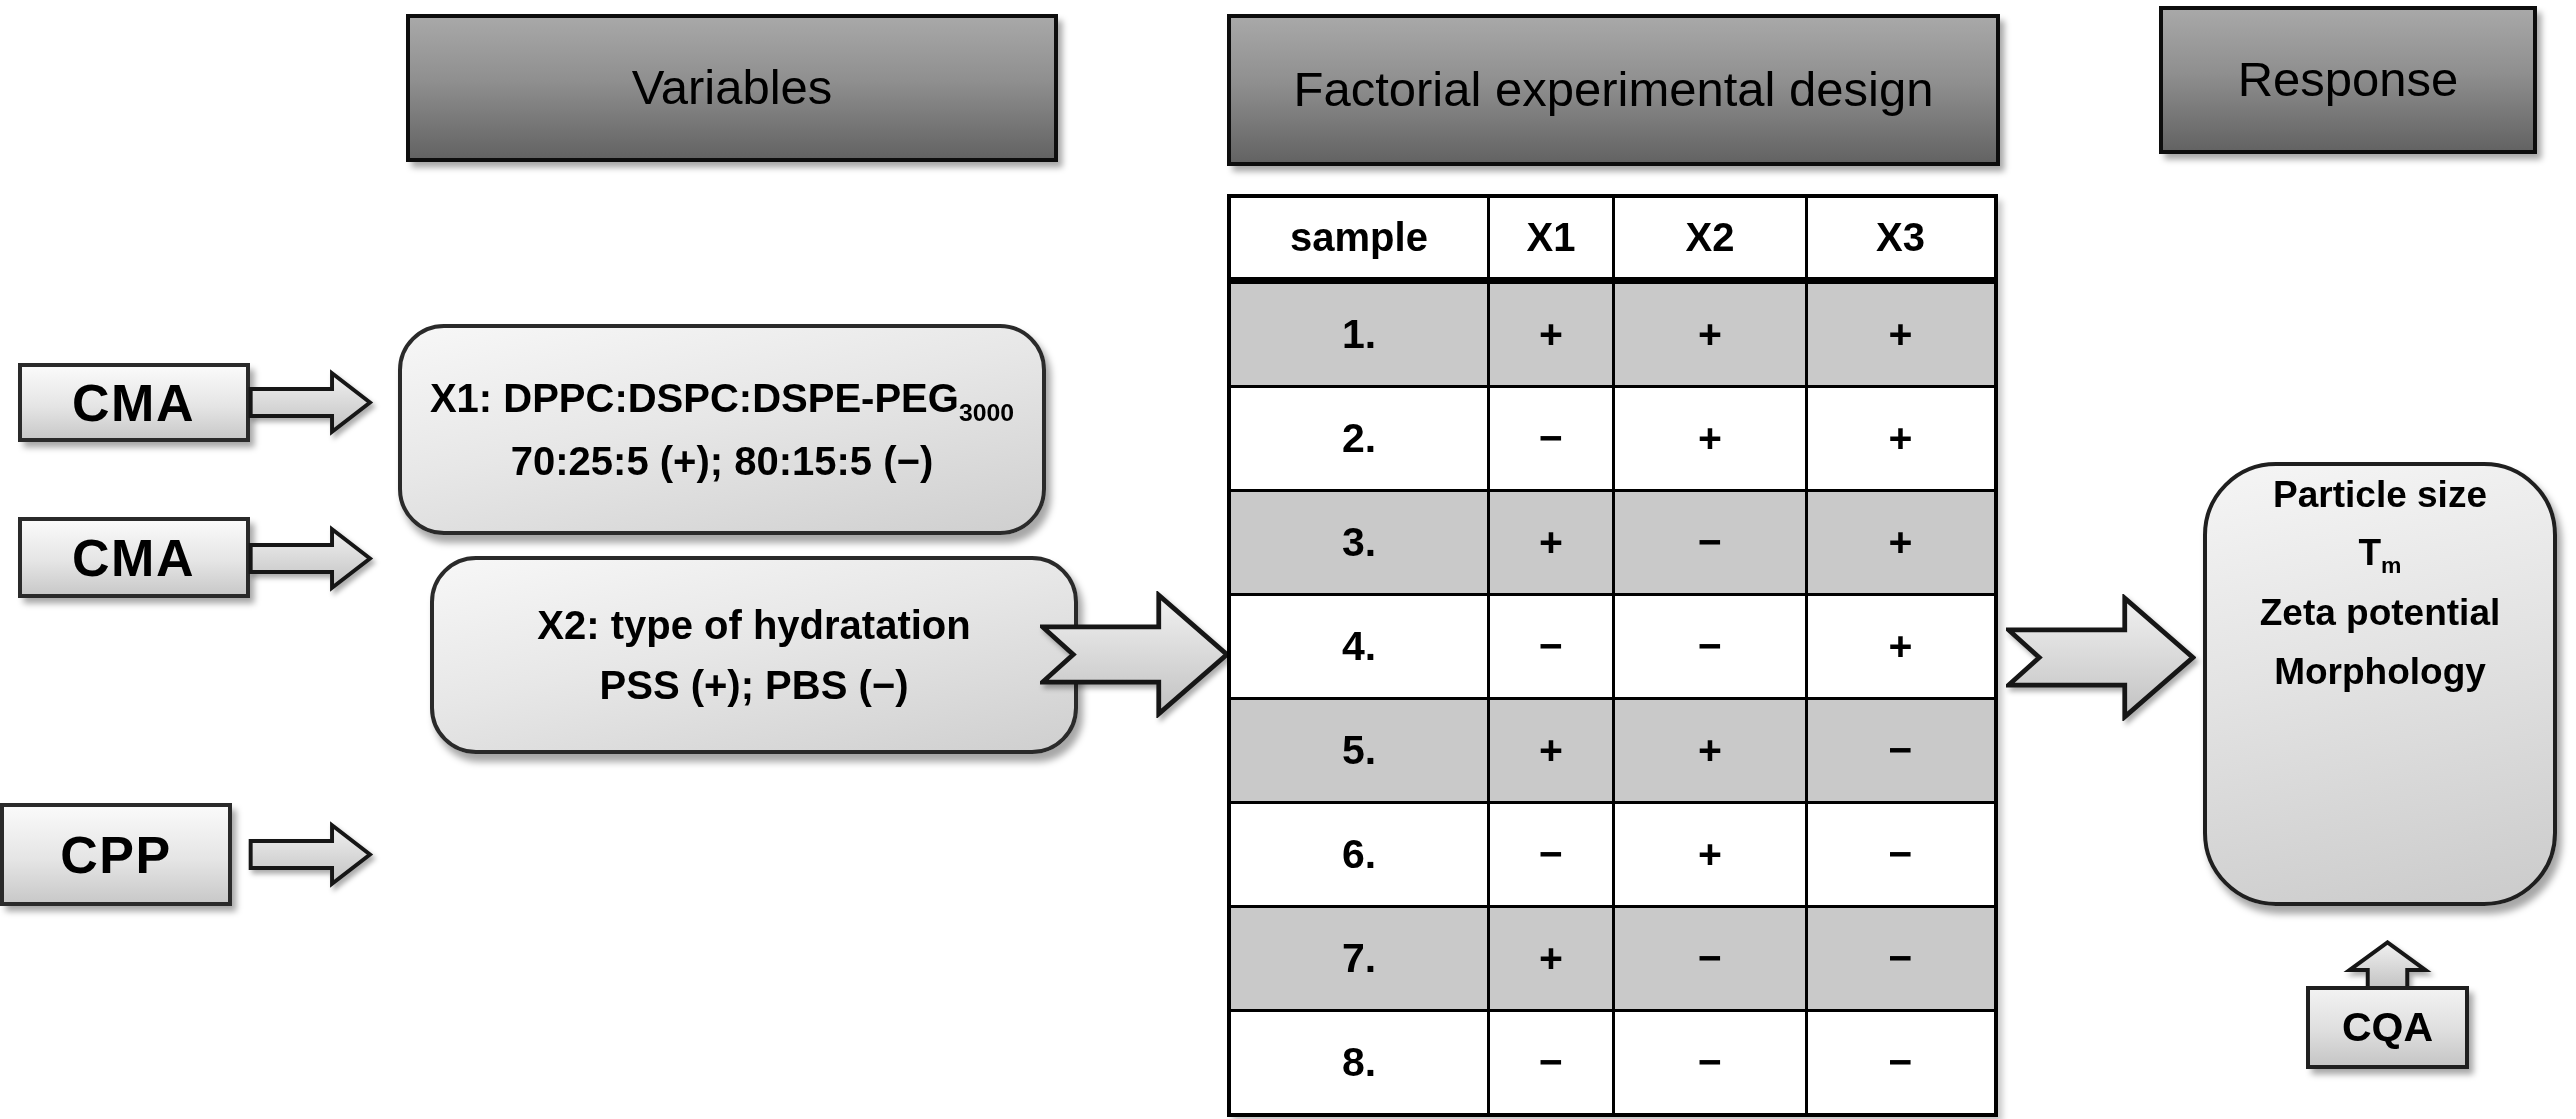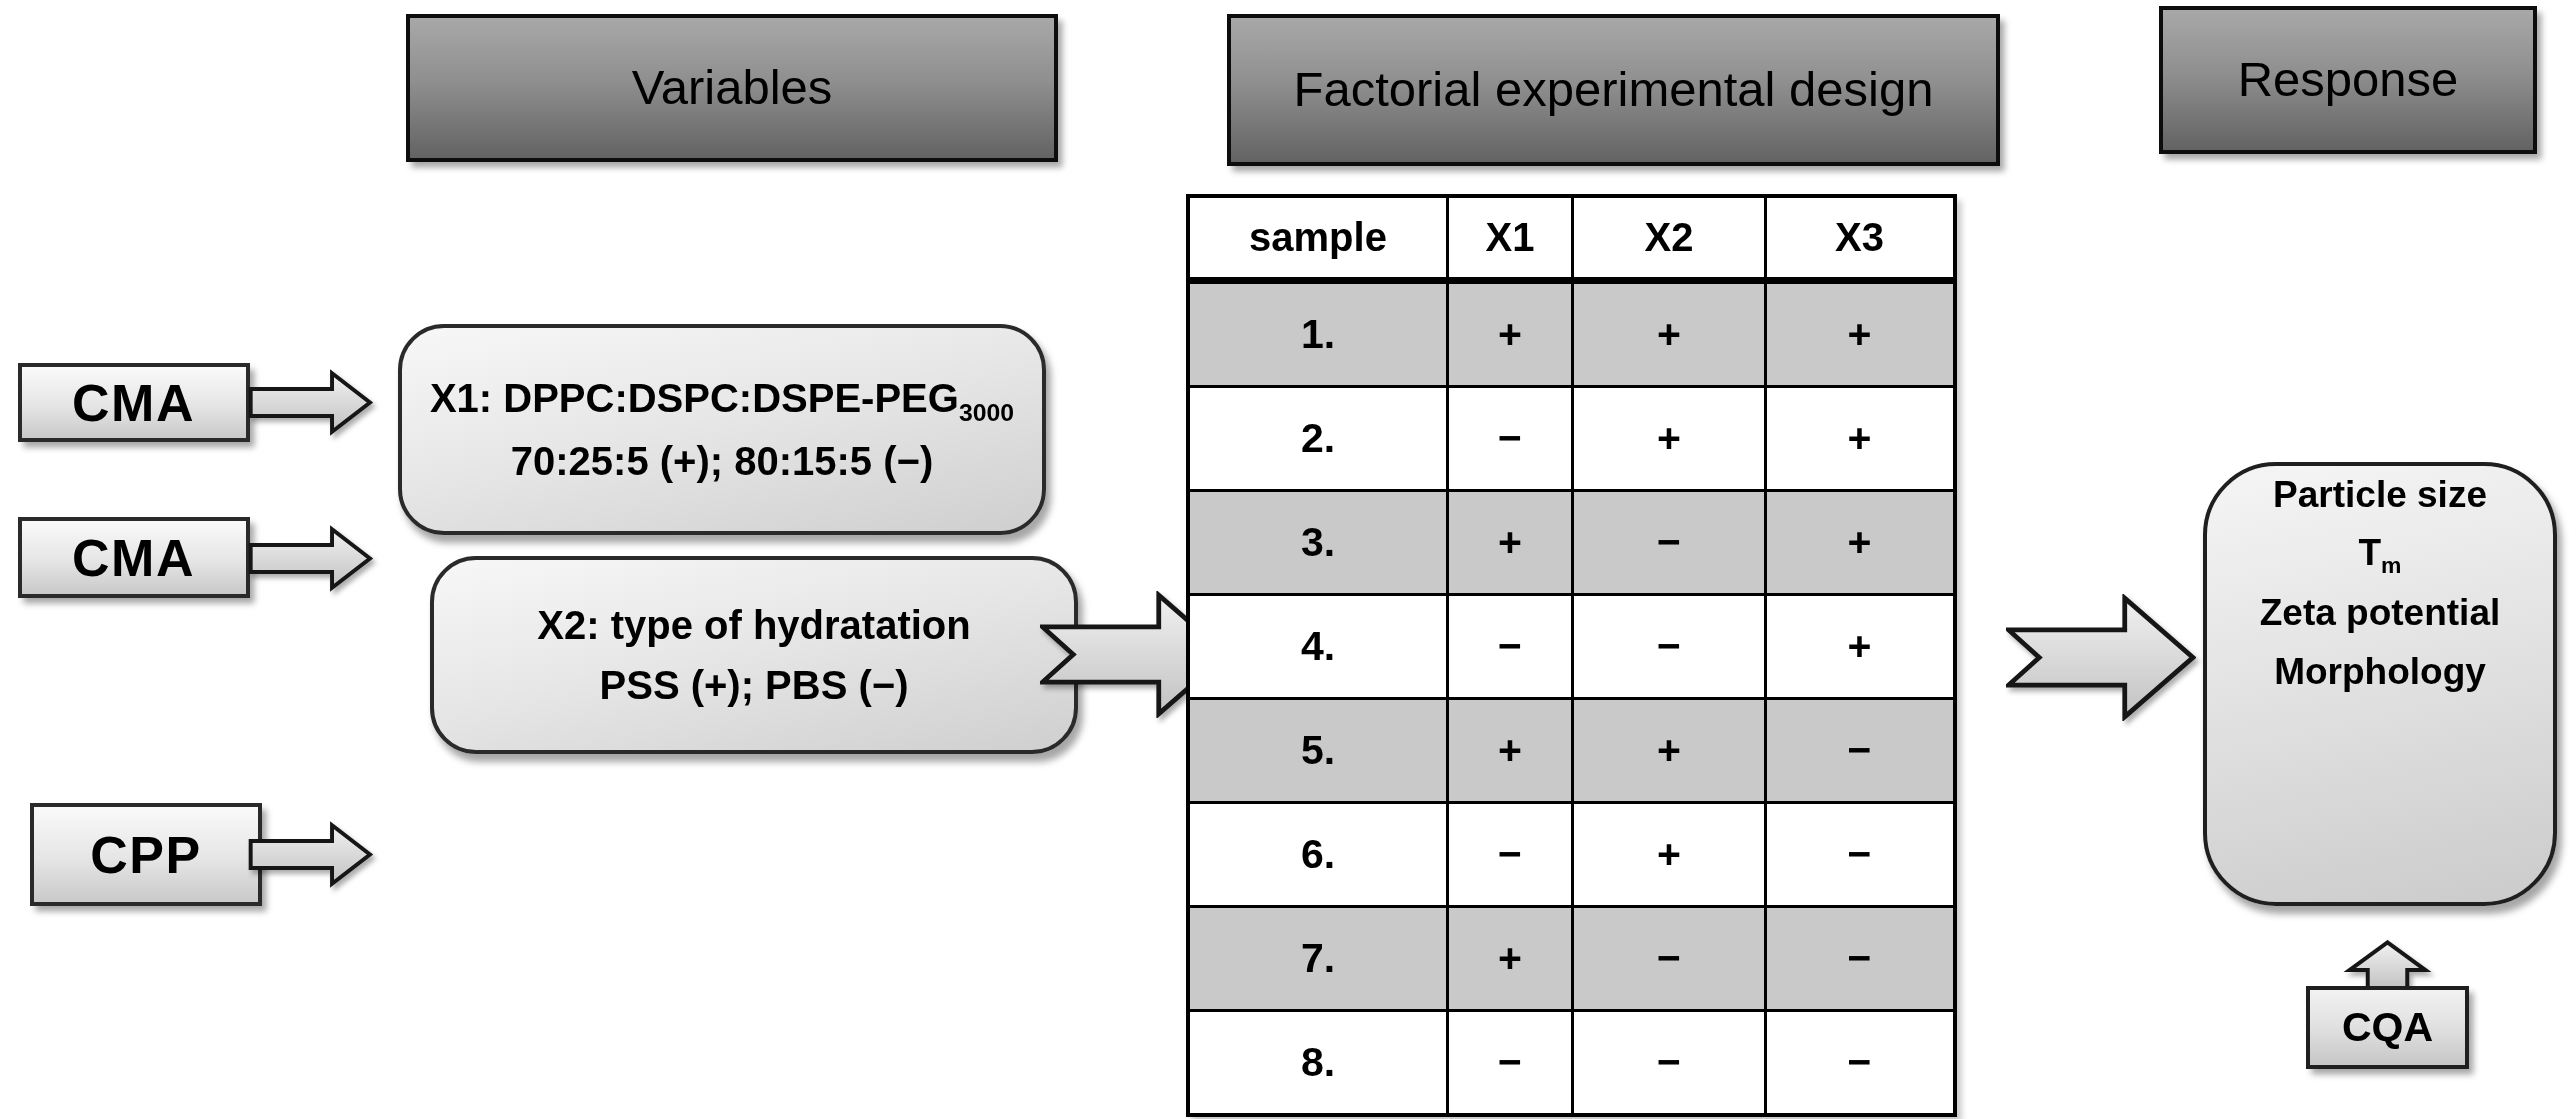--- a/index.html
+++ b/index.html
@@ -28,21 +28,21 @@
     position:absolute;left:398px;width:648px;
     display:flex;flex-direction:column;align-items:center;justify-content:center;
     background:linear-gradient(168deg,#f7f7f7 0%,#e7e7e7 45%,#cfcfcf 100%);
     border:4.8px solid #2a2a2a;border-radius:46px;box-sizing:border-box;
     box-shadow:4.8px 7.1px 7.1px rgba(0,0,0,0.35);
     font-size:40px;font-weight:bold;text-align:center;line-height:1.5;
   }
   .var-box sub{font-size:0.62em;}
   
   .table{
-    position:absolute;left:1186px;top:194px;width:771px;
+    position:absolute;left:1227px;top:194px;width:771px;
     border:4.8px solid #000;box-sizing:border-box;background:#fff;
     box-shadow:4.8px 6.3px 6.3px rgba(0,0,0,0.22);
   }
   .trow{
     display:grid;grid-template-columns:259px 125px 193px 185px;
     height:101px;border-top:3.2px solid #000;background:#fff;
   }
   .trow.header{height:79px;border-top:none;border-bottom:7.1px solid #000;}
   .trow.header + .trow{border-top:none;}
   .trow.shaded{background:#c9c9c9;}
@@ -97,21 +97,21 @@
   <div class="hdr" style="left:2136px;top:6px;width:378px;height:148px;margin-left:23px;">
     <span>Response</span>
   </div>
 
   <div class="input-box" style="left:17.5px;top:363px;width:232px;height:79px;">
     <span>CMA</span>
   </div>
   <div class="input-box" style="left:17.5px;top:517px;width:232px;height:81px;">
     <span>CMA</span>
   </div>
-  <div class="input-box" style="left:30px;top:803px;width:232px;height:103px;">
+  <div class="input-box" style="left:0;top:803px;width:232px;height:103px;">
     <span>CPP</span>
   </div>
 
   <svg class="arrow-svg" style="left:248px;top:363px;" width="127" height="79" viewBox="0 0 160 100">
     <polygon points="3,33 106,33 106,13 154,50 106,87 106,67 3,67" fill="url(#gArrow)" stroke="#161616" stroke-width="5"></polygon>
   </svg>
   <svg class="arrow-svg" style="left:248px;top:519px;" width="127" height="79" viewBox="0 0 160 100">
     <polygon points="3,33 106,33 106,13 154,50 106,87 106,67 3,67" fill="url(#gArrow)" stroke="#161616" stroke-width="5"></polygon>
   </svg>
   <svg class="arrow-svg" style="left:248px;top:815px;" width="127" height="79" viewBox="0 0 160 100">

